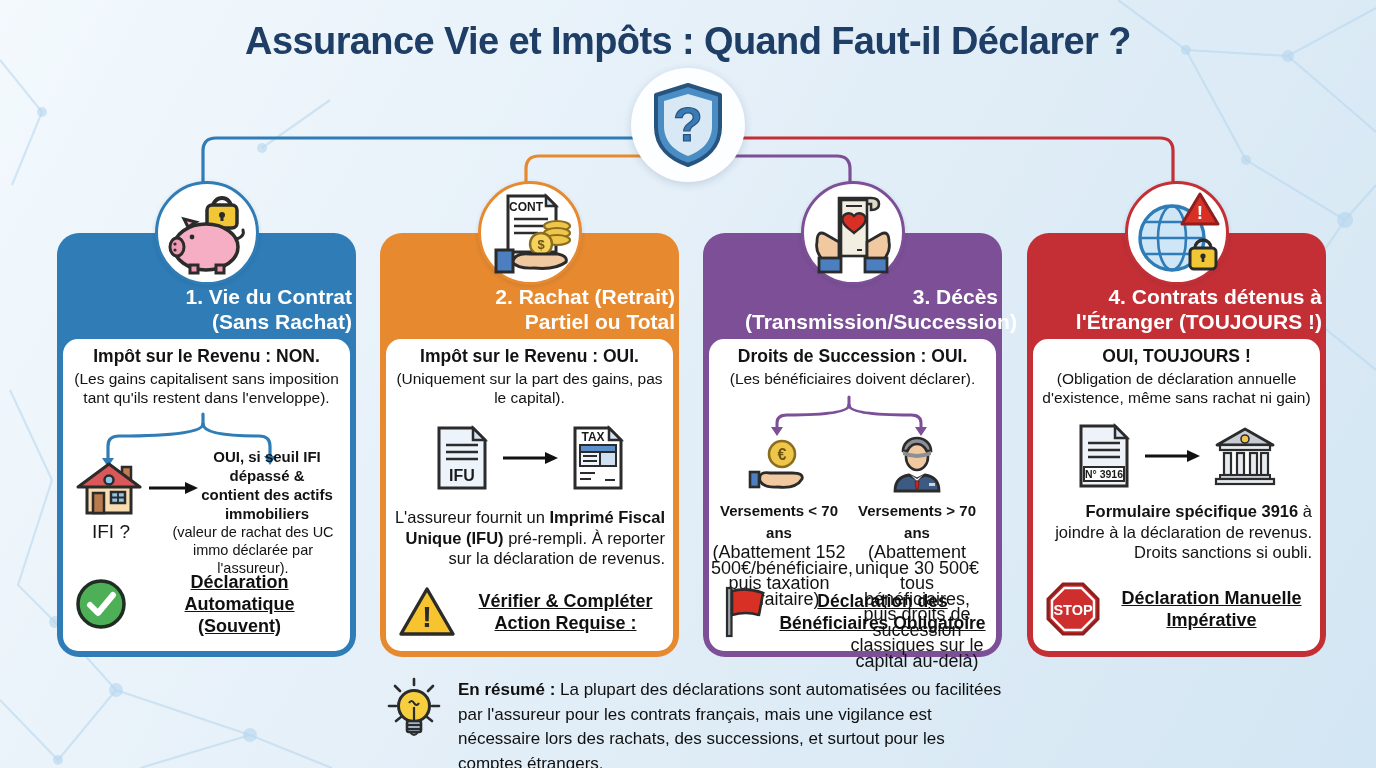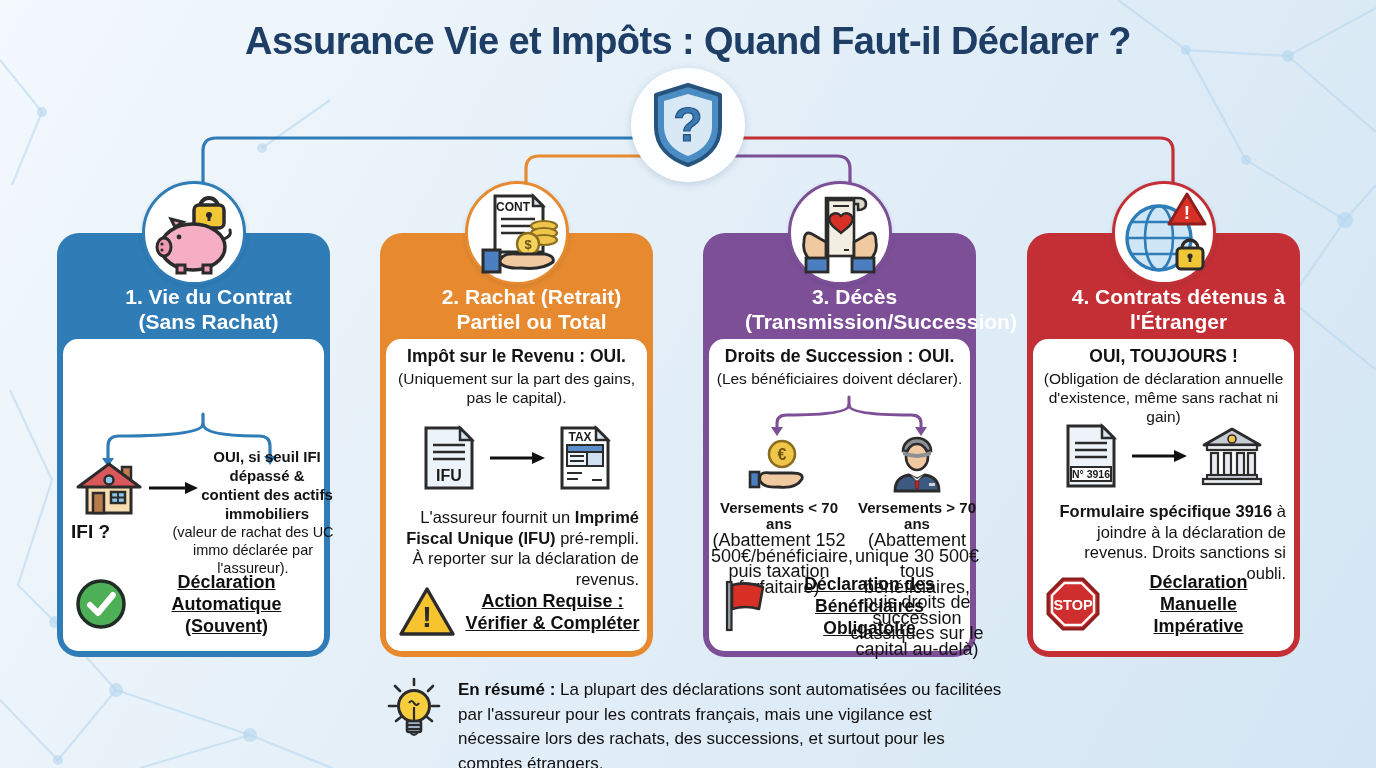--- a/index.html
+++ b/index.html
@@ -12,44 +12,44 @@
   .title{
     position:absolute;top:20px;left:0;width:100%;text-align:center;z-index:3;
     font-size:38px;font-weight:700;color:#1e3e66;letter-spacing:-0.6px;
   }
   .connectors{position:absolute;left:0;top:0;z-index:1;}
   .hub{
     position:absolute;left:631px;top:68px;width:114px;height:114px;border-radius:50%;
     background:#fdfeff;box-shadow:0 2px 8px rgba(35,70,110,.18);z-index:2;
     display:flex;align-items:center;justify-content:center;
   }
-  .card{position:absolute;top:233px;width:273px;height:424px;border-radius:22px;z-index:2;background:var(--c);}
+  .card{position:absolute;top:233px;width:299px;height:424px;border-radius:22px;z-index:2;background:var(--c);}
   .badge{
     position:absolute;top:-52px;left:50%;transform:translateX(-50%);
     width:98px;height:98px;background:#fff;border:3px solid var(--c);border-radius:50%;
     display:flex;align-items:center;justify-content:center;box-shadow:0 1px 4px rgba(30,60,90,.15);
   }
-  .card-title{position:absolute;top:51px;left:0;right:12px;text-align:center;color:#fff;font-weight:700;font-size:21px;line-height:25px;padding-left:42px;}
+  .card-title{position:absolute;top:51px;left:0;right:4px;text-align:right;color:#fff;font-weight:700;font-size:21px;line-height:25px;padding-left:42px;}
   .card-body{position:absolute;top:104px;left:4px;right:4px;bottom:4px;background:#fff;border:2px solid var(--c);border-radius:17px;}
   .lead{position:absolute;top:7px;left:5px;right:5px;text-align:center;}
   .lead b{font-size:17.5px;}
   .lead .note{display:block;font-size:15.5px;line-height:19px;margin-top:2px;}
   .fork{position:absolute;left:0;}
   .verdict{position:absolute;left:12px;right:6px;display:flex;align-items:center;gap:8px;text-decoration:underline;}
   .vtext{flex:1;text-align:center;font-weight:700;font-size:18px;line-height:22px;color:#101010;}
   .icons-row{position:absolute;left:0;right:0;display:flex;align-items:center;justify-content:center;gap:12px;}
   .para{position:absolute;left:8px;right:8px;text-align:right;font-size:16.5px;line-height:20.5px;}
   .col{position:absolute;text-align:center;}
-  .col .clabel{font-weight:700;font-size:15px;line-height:16px;margin-top:3px;}
+  .col .clabel{font-weight:700;font-size:15px;line-height:22px;margin-top:3px;}
   .col .cnote{font-size:18px;line-height:15.5px;margin-top:1px;}
   .rblock{position:absolute;text-align:center;}
   .rblock .rbold{font-weight:700;font-size:15px;line-height:19px;margin-left:28px;}
   .rblock .rnote{font-size:14.5px;line-height:18px;}
   .ifi-house{position:absolute;}
-  .ifi-label{position:absolute;font-weight:700;font-size:19px;}
+  .ifi-label{position:absolute;text-align:center;font-weight:400;font-size:19px;}
   .harrow{position:absolute;}
   .summary{position:absolute;left:386px;top:676px;width:616px;display:flex;gap:16px;align-items:flex-start;z-index:2;}
   .summary-text{font-size:17px;line-height:24.5px;color:#101010;padding-top:2px;}
 </style>
 </head>
 <body>
 
 <div class="stage">
 
   <svg class="net" width="1376" height="768" viewBox="0 0 1376 768">
@@ -115,20 +115,24 @@
         <rect x="26" y="74" width="8" height="8" fill="#ef9ab5" stroke="#2b2b2b" stroke-width="3"></rect>
         <rect x="52" y="74" width="8" height="8" fill="#ef9ab5" stroke="#2b2b2b" stroke-width="3"></rect>
         <path d="M73 48 q8 -3 6 -9" fill="none" stroke="#2b2b2b" stroke-width="3" stroke-linecap="round"></path>
       </svg>
     </div>
     <div class="card-title">
       <div>1. Vie du Contrat</div>
       <div>(Sans Rachat)</div>
     </div>
     <div class="card-body">
+      <div class="lead">
+        <b>Impôt sur le Revenu : NON.</b>
+        <span class="note">(Les gains capitalisent sans imposition tant qu'ils restent dans l'enveloppe).</span>
+      </div>
       <svg class="fork" style="top:72px" width="279" height="58" viewBox="0 0 279 58">
         <g fill="none" stroke="#2f7cb6" stroke-width="3.2" stroke-linecap="round">
           <path d="M140 3 V13"></path>
           <path d="M140 13 Q140 25 56 25 Q45 25 45 35 V48"></path>
           <path d="M140 13 Q140 25 196 25 Q207 25 207 35 V46"></path>
         </g>
         <polygon points="39,47 51,47 45,56" fill="#2f7cb6"></polygon>
         <polygon points="201,45 213,45 207,54" fill="#2f7cb6"></polygon>
       </svg>
       <svg class="ifi-house" style="top:120px;left:13px" width="66" height="58" viewBox="0 0 66 58">
@@ -208,22 +212,22 @@
           <path d="M12 31 H26 M12 36 H26 M9 48 H24 M9 54 H20 M34 55 H44" stroke="#2b2b2b" stroke-width="2"></path>
         </svg>
       </div>
       <div class="para" style="top:168px"><span>L'assureur fournit un </span><b>Imprimé Fiscal Unique (IFU)</b><span> pré-rempli. À reporter sur la déclaration de revenus.</span></div>
       <div class="verdict" style="bottom:12px">
         <svg width="58" height="54" viewBox="0 0 58 54">
           <path d="M29 4 L55 49 H3 Z" fill="#f7c32e" stroke="#2b2b2b" stroke-width="3.4" stroke-linejoin="round"></path>
           <text x="29" y="42" text-anchor="middle" font-size="30" font-weight="bold" fill="#2b2b2b">!</text>
         </svg>
         <div class="vtext">
+          <div>Vérifier &amp; Compléter</div>
           <div>Action Requise :</div>
-          <div>Vérifier &amp; Compléter</div>
         </div>
       </div>
     </div>
   </div>
 
   <div class="card" style="left:703px;--c:#7d4f97">
     <div class="badge">
       <svg width="88" height="86" viewBox="0 0 88 86">
         <path d="M30 8 H62 Q70 8 70 14 Q70 20 62 20 L62 14 H36 V64 H30 Z" fill="#dcd9c8" stroke="#2b2b2b" stroke-width="2.6"></path>
         <rect x="32" y="10" width="26" height="56" fill="#f2efe2" stroke="#2b2b2b" stroke-width="2.6"></rect>

